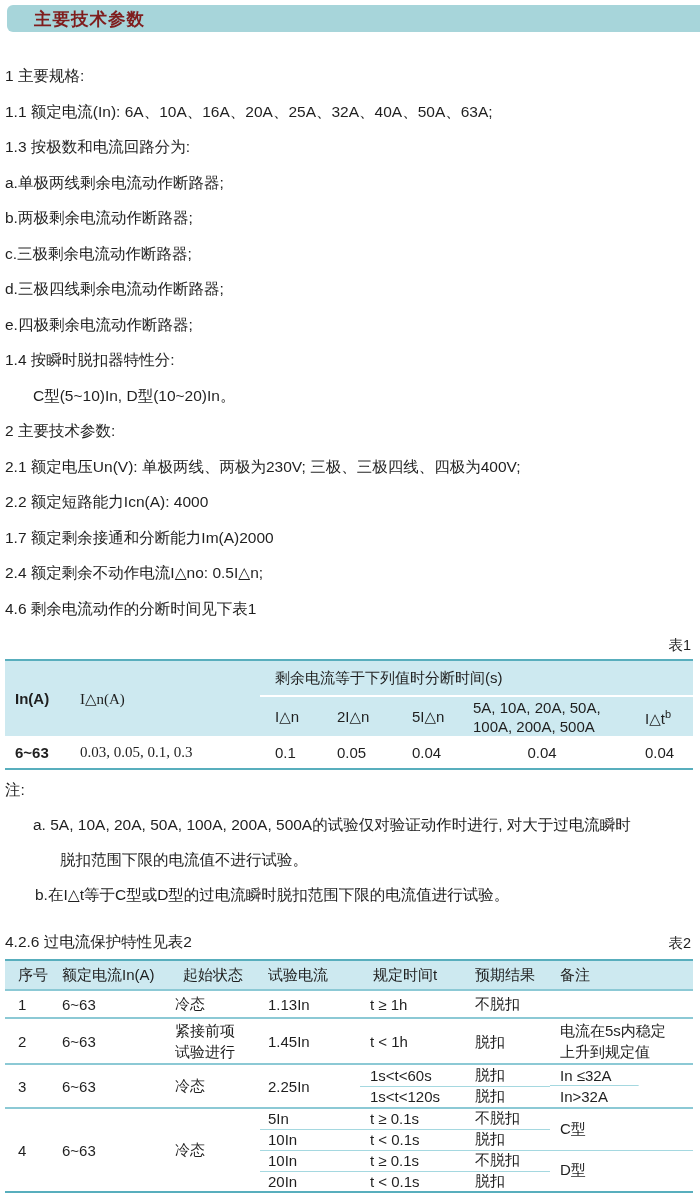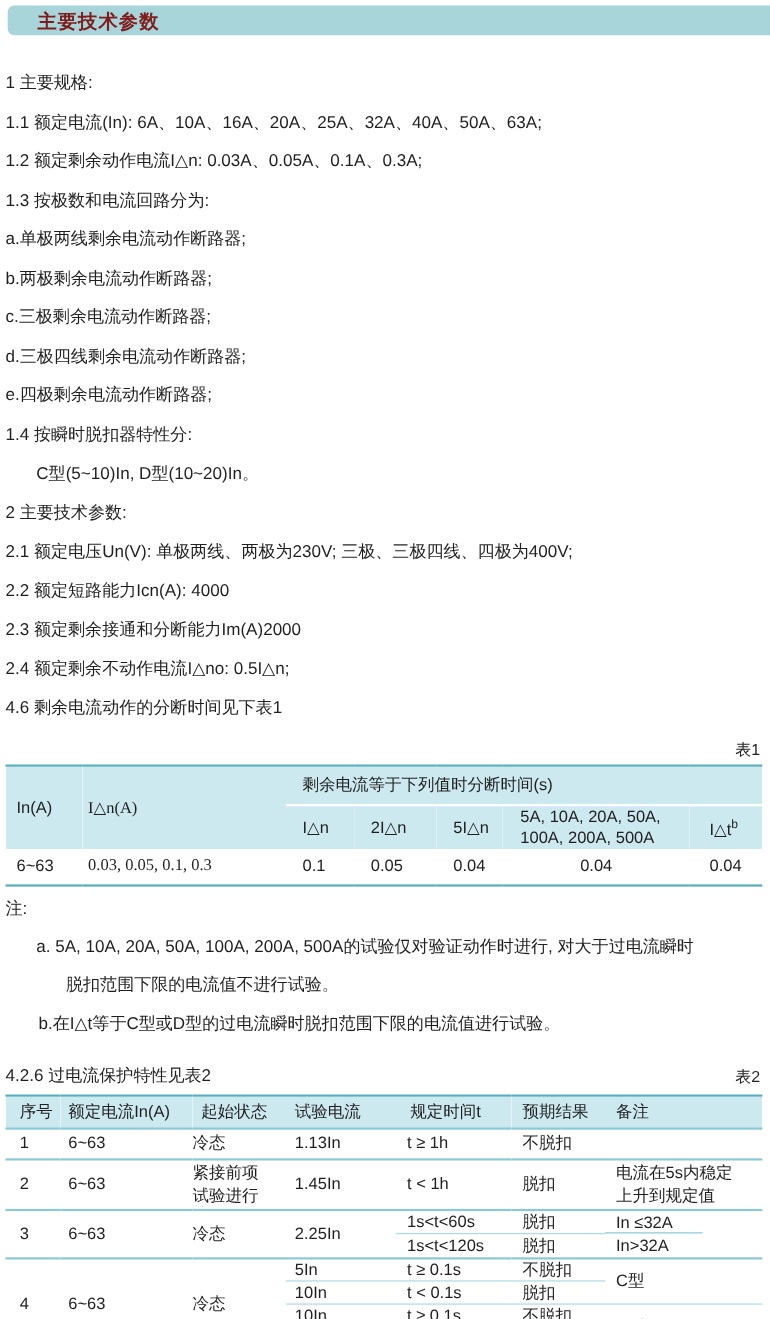--- a/index.html
+++ b/index.html
@@ -16,21 +16,21 @@
   p.line{font-size:15.5px; line-height:16px; margin:0 0 19.5px; white-space:nowrap;}
   p.line.indent{padding-left:28px;}
   .tbl-label{font-size:14.5px; text-align:right; margin:10px 2px 6px 0; height:17px;}
   table{border-collapse:collapse; table-layout:fixed; width:688px;
     border-top:2px solid var(--bdark); border-bottom:2px solid var(--bdark); font-size:15px;}
   td{vertical-align:middle; overflow:hidden;}
   .pre{white-space:pre-line;}
   
   .t1 tr.hdr td{background:var(--hdr);}
   .t1 td{padding-left:15px;}
-  .t1 .c1{padding-left:10px;}
+  .t1 .c1{padding-left:10px;font-weight:bold;}
   .t1 .c2{padding-left:5px;font-family:Liberation Serif, serif;}
   .t1 .c7{padding-left:18px;}
   .t1 .group{height:36px; border-bottom:2px solid #fff;}
   .t1 tr.sub td{height:40px; line-height:19px;}
   .t1 .c6h{padding-left:16px;}
   .t1 tr.data td{height:33px; background:#fff;}
   .t1 .ctr{text-align:center; padding-left:0;}
   sup{font-size:11px;}
   
   .note-label{font-size:15.5px; margin-top:10px;}
@@ -64,33 +64,32 @@
 <body>
 
 <div class="page">
   <div class="titlebar">
     <span>主要技术参数</span>
   </div>
 
   <div class="content">
     <p class="line">1 主要规格:</p>
     <p class="line">1.1 额定电流(In): 6A、10A、16A、20A、25A、32A、40A、50A、63A;</p>
-    <p class="line">1.2 额定剩余动作电流I△n: 0.03A、0.05A、0.1A、0.3A;</p>
     <p class="line">1.3 按极数和电流回路分为:</p>
     <p class="line">a.单极两线剩余电流动作断路器;</p>
     <p class="line">b.两极剩余电流动作断路器;</p>
     <p class="line">c.三极剩余电流动作断路器;</p>
     <p class="line">d.三极四线剩余电流动作断路器;</p>
     <p class="line">e.四极剩余电流动作断路器;</p>
     <p class="line">1.4 按瞬时脱扣器特性分:</p>
     <p class="line indent">C型(5~10)In, D型(10~20)In。</p>
     <p class="line">2 主要技术参数:</p>
     <p class="line">2.1 额定电压Un(V): 单极两线、两极为230V; 三极、三极四线、四极为400V;</p>
     <p class="line">2.2 额定短路能力Icn(A): 4000</p>
-    <p class="line">2.3 额定剩余接通和分断能力Im(A)2000</p>
+    <p class="line">1.7 额定剩余接通和分断能力Im(A)2000</p>
     <p class="line">2.4 额定剩余不动作电流I△no: 0.5I△n;</p>
     <p class="line">4.6 剩余电流动作的分断时间见下表1</p>
 
     <div class="tbl-label">表1</div>
 
     <table class="t1">
       <colgroup>
           <col style="width:70px">
           <col style="width:185px">
           <col style="width:62px">

